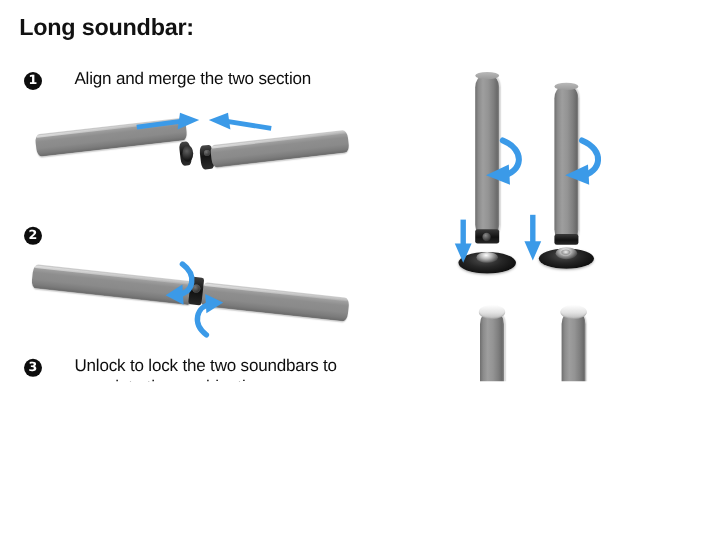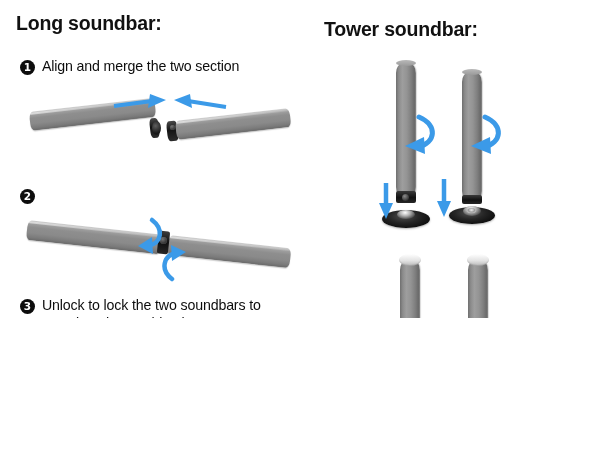--- a/index.html
+++ b/index.html
@@ -51,20 +51,21 @@
     line-height: 15px;
     text-align: center;
     margin-top: 2px;
     font-family: "DejaVu Sans", sans-serif;
   }
   .step-text {
     font-size: 14.2px;
     line-height: 17.5px;
     color: #0d0d0d;
     letter-spacing: -0.15px;
+    margin-left: 20px;
   }
 
   
   .illus { position: absolute; }
 
   
   .bar {
     position: absolute;
     border-radius: 4px / 7px;
     background: linear-gradient(
@@ -171,21 +172,20 @@
   
   .arrow-svg { position:absolute; overflow:visible; }
 </style>
 </head>
 <body>
 
 <div id="page">
 
   <div class="col-title" id="title-long">Long soundbar:</div>
 
-  <div class="col-title" id="title-tower">Tower soundbar:</div>
 
   <div class="step" id="step-1">
     <div class="badge">1</div>
     <div class="step-text">Align and merge the two section</div>
   </div>
 
   <div class="illus" style="left:0;top:85px;width:310px;height:85px;">
 
     <div class="bar" style="left:30px;top:27px;width:126px;height:19px;
                 transform:rotate(-6.5deg);transform-origin:left center;"></div>

